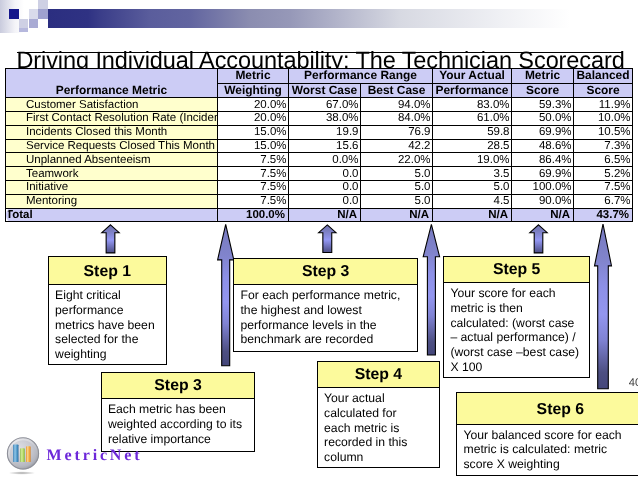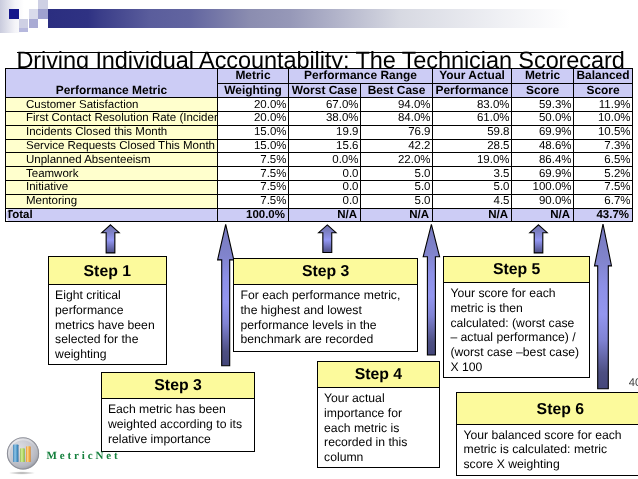--- a/index.html
+++ b/index.html
@@ -40,21 +40,21 @@
   font-weight:bold;font-size:15.8px;color:#000;box-sizing:border-box;
   display:flex;align-items:center;justify-content:center;padding-top:1.5px;}
 .box .bb{padding:3px 1px 0 6.2px;font-size:12.2px;color:#000;}
 .box .bl{line-height:14.75px;white-space:nowrap;}
 
 
 #pagenum{position:absolute;font-size:11.2px;color:#3d3d3d;line-height:11px;margin-left:12px;}
 
 
 #logo{position:absolute;}
-#logotext{position:absolute;font-size:11px;letter-spacing:2.85px;color:#15803d;font-family:"Liberation Serif",serif;font-weight:bold;line-height:14px;}
+#logotext{position:absolute;font-size:16px;letter-spacing:2.85px;color:#6d28d9;font-family:"Liberation Serif",serif;font-weight:bold;line-height:14px;}
 </style>
 </head>
 <body>
 
 <div id="slide">
 
   <div class="band-wrap">
     <div class="sq" style="left:0px;top:0px;width:24px;height:33px;background:linear-gradient(to right,#c9cbdd 0px,#e0e1ec 8px,#f4f4f8 15px,rgba(255,255,255,0) 24px);"></div>
     <div class="sq" style="left:38.0px;top:0px;width:9.8px;height:9.3px;background:#ced0e4;"></div>
     <div class="sq" style="left:28.5px;top:9.3px;width:9.5px;height:9.5px;background:#d9dbeb;"></div>
@@ -236,21 +236,21 @@
           <div class="bl">For each performance metric,</div>
           <div class="bl">the highest and lowest</div>
           <div class="bl">performance levels in the</div>
           <div class="bl">benchmark are recorded</div>
         </div>
       </div>
       <div class="box" style="left:316.9px;top:360.7px;width:123.1px;height:107.3px;">
         <div class="bh" style="height:26.4px;line-height:23.9px;">Step 4</div>
         <div class="bb" title="Your actual performance for each metric is recorded in this column">
           <div class="bl">Your actual</div>
-          <div class="bl">importance for</div>
+          <div class="bl">calculated for</div>
           <div class="bl">each metric is</div>
           <div class="bl">recorded in this</div>
           <div class="bl">column</div>
         </div>
       </div>
       <div class="box" style="left:443.2px;top:255.5px;width:146.9px;height:122.3px;">
         <div class="bh" style="height:26.7px;line-height:24.2px;">Step 5</div>
         <div class="bb" title="Your score for each metric is then calculated: (worst case – actual performance) / (worst case –best case) X 100">
           <div class="bl">Your score for each</div>
           <div class="bl">metric is then</div>

